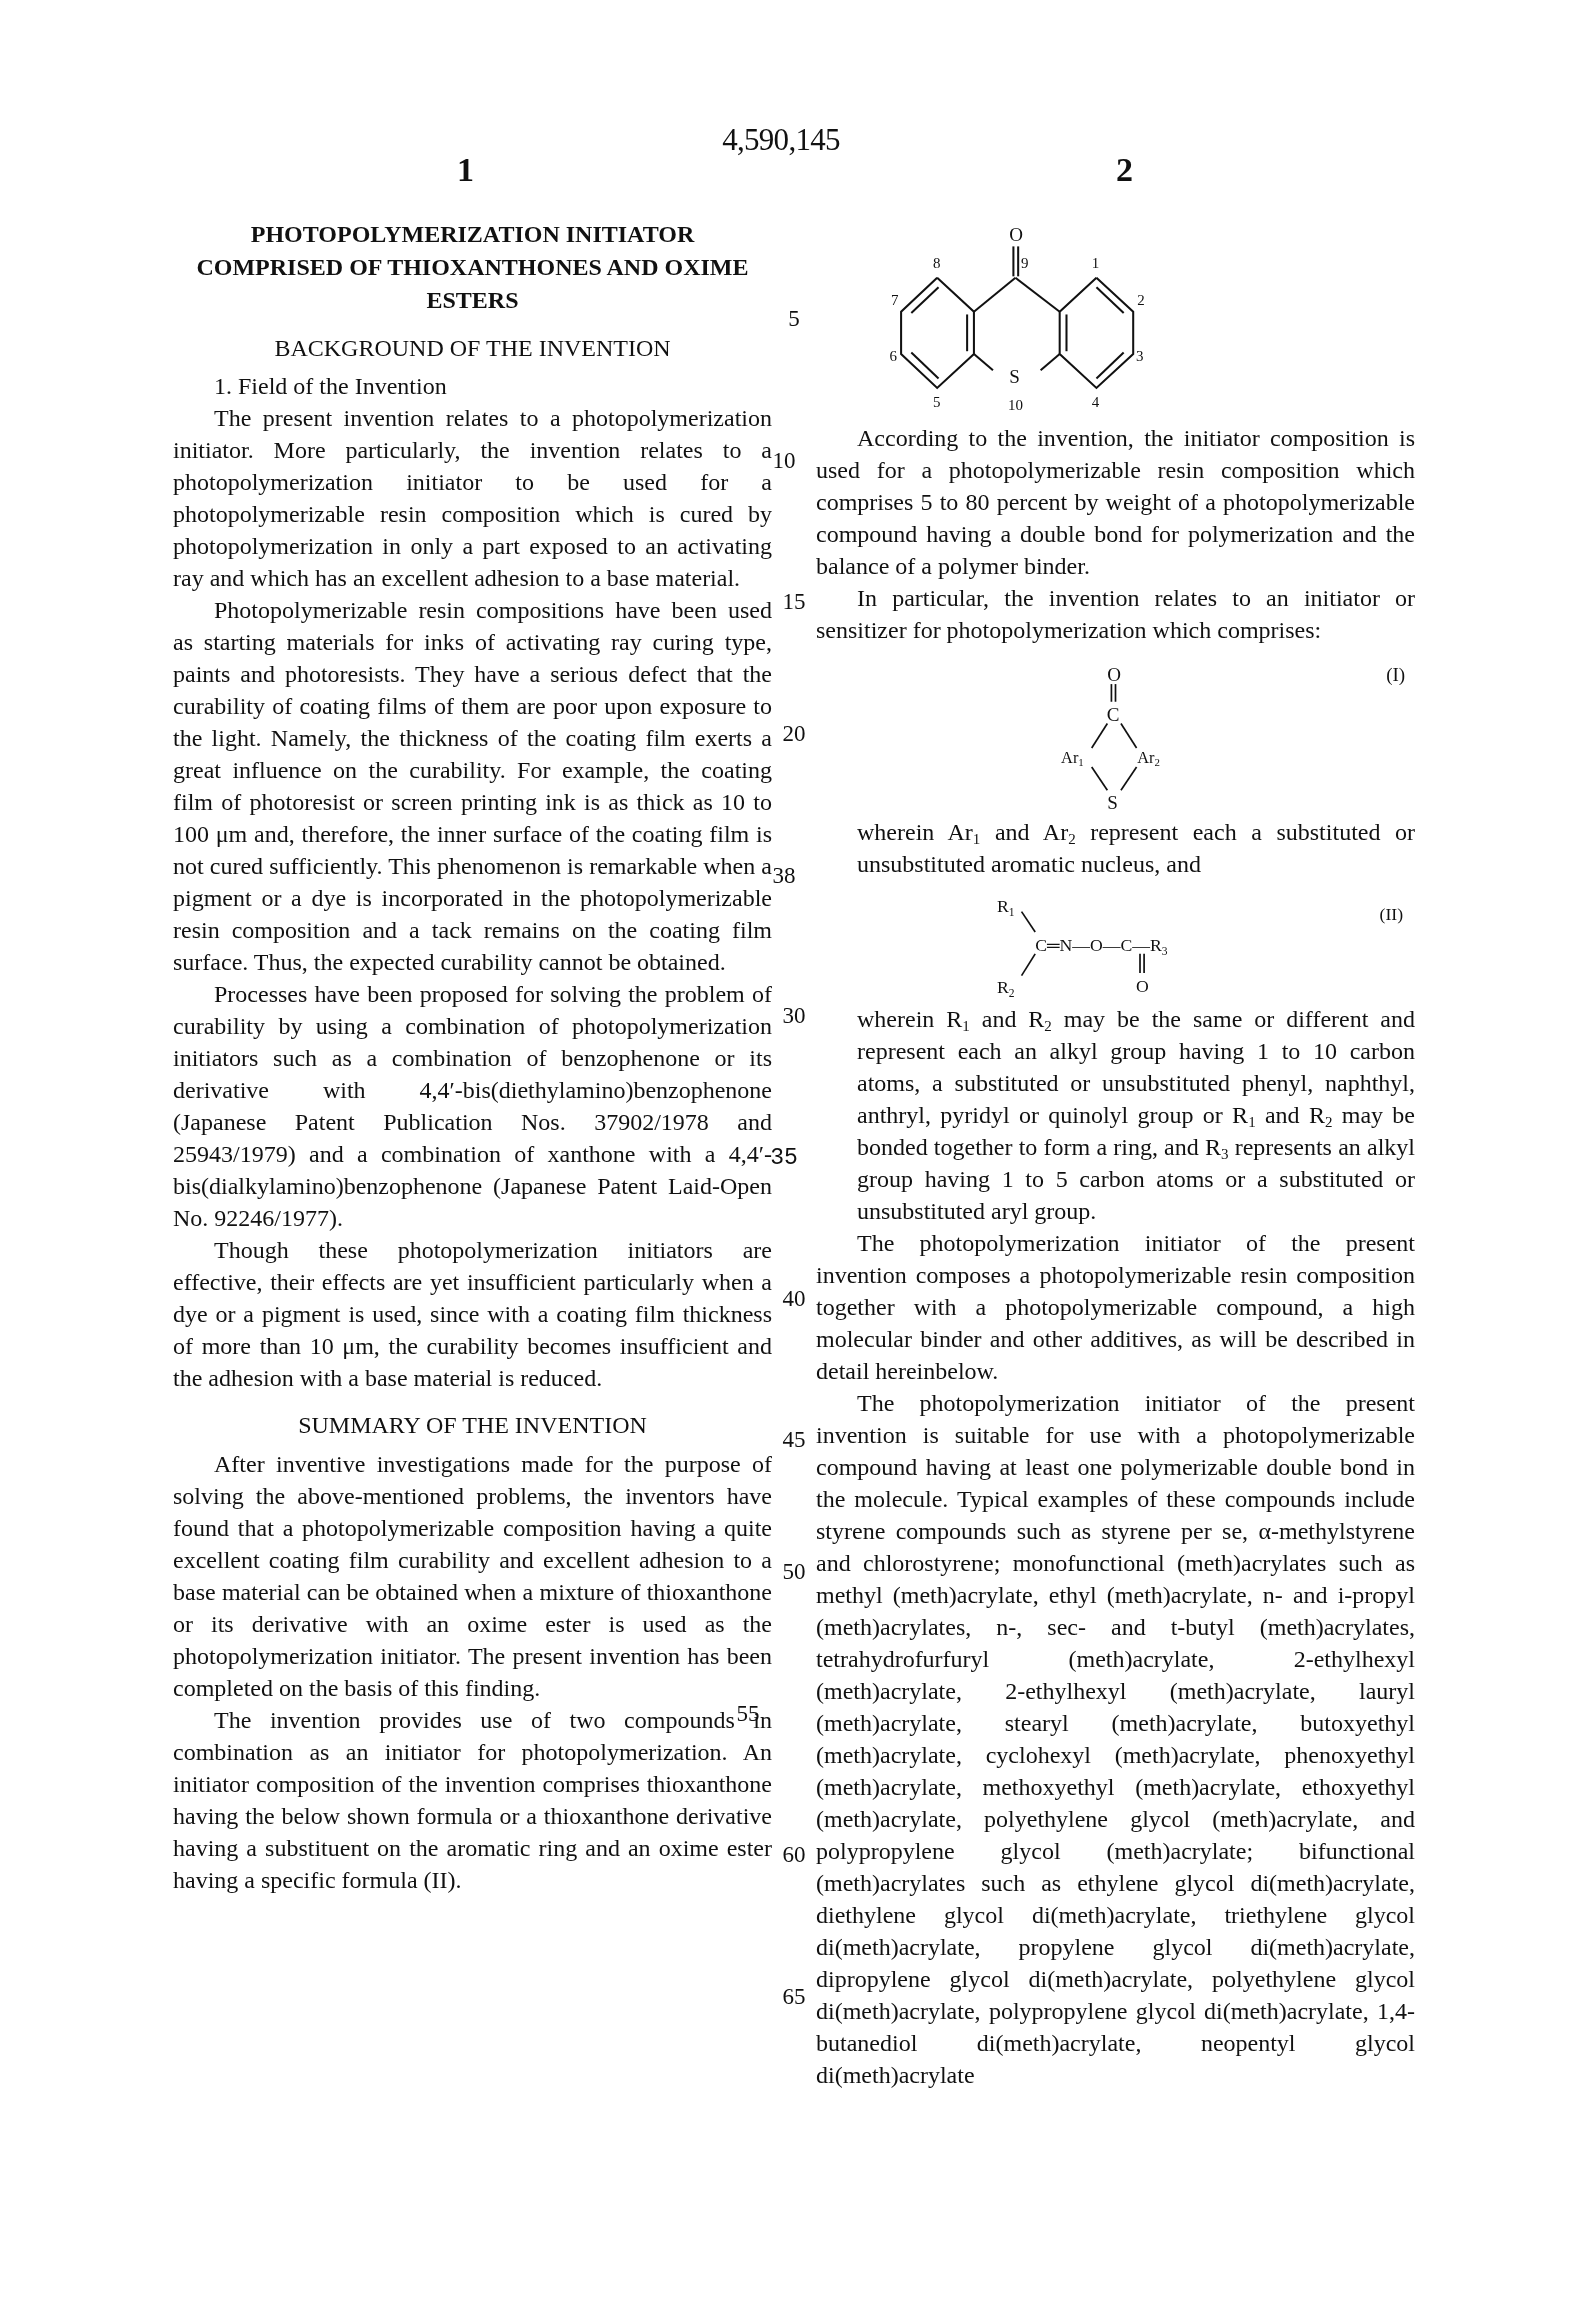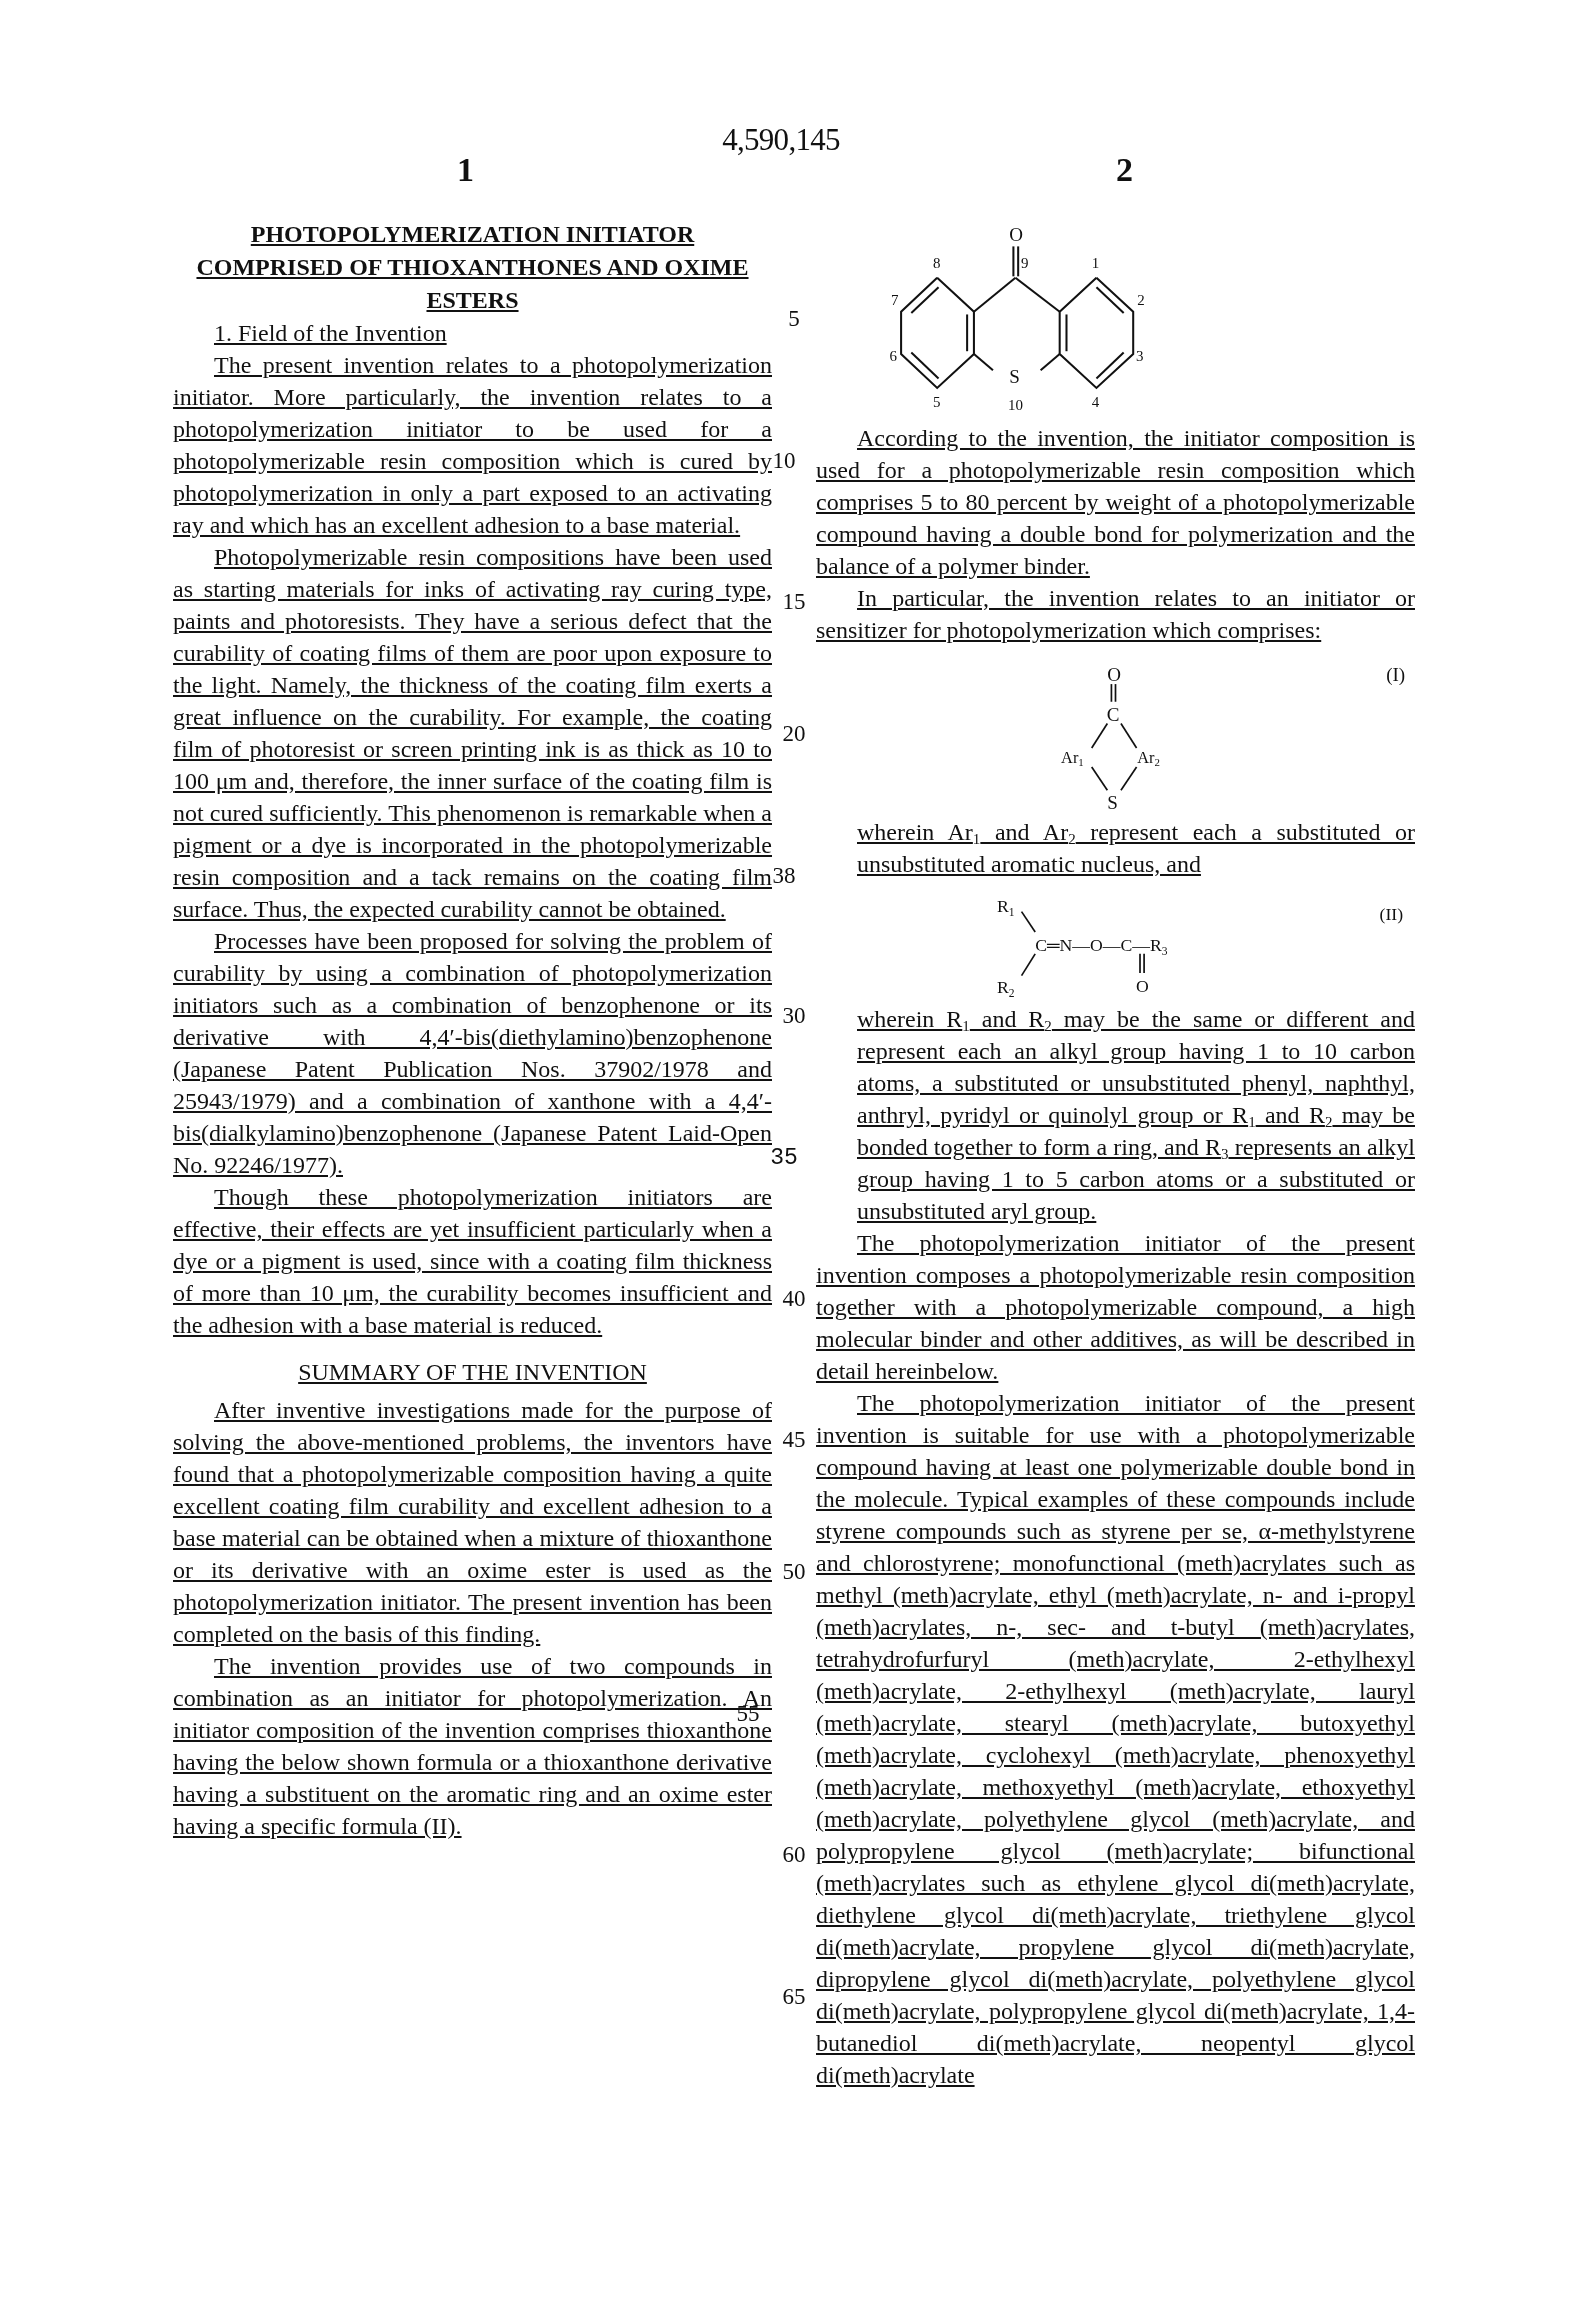--- a/index.html
+++ b/index.html
@@ -2,21 +2,21 @@
 <html style="font-size:11px"><head>
 <meta charset="utf-8">
 <style>
   html, body { margin: 0; padding: 0; background: #ffffff; }
   body { width: 1578px; height: 2319px; position: relative; overflow: hidden;
          font-family: "Liberation Serif", serif; color: #111; }
   .abs { position: absolute; }
   .hdr-num { font-size: 31px; left: 0; width: 1562px; top: 122px; text-align: center; letter-spacing: -0.7px; }
   .colno { font-size: 34px; font-weight: bold; top: 151px; }
   .col { position: absolute; top: 204px; width: 599px; font-size: 24px; line-height: 32px; }
-  .col p { margin: 0; text-align: justify; text-align-last: left; text-decoration: underline; }
+  .col p { margin: 0; text-align: justify; text-align-last: left; }
   .indent { text-indent: 41px; }
   .title { font-weight: bold; text-align: center !important; text-align-last: center !important; font-size: 24px; line-height: 33px; margin-top: 13.6px !important; }
   .heading { text-align: center !important; text-align-last: center !important; margin-top: 15px !important; margin-bottom: 6.8px !important; }
   .sub { text-indent: 41px; }
   .hang { padding-left: 41px; text-indent: -41px; }
   .indented-block { padding-left: 41px; }
   .lineno { position: absolute; font-size: 23px; width: 34px; text-align: center; }
   sub { font-size: 15px; vertical-align: -4.1px; line-height: 0; }
   .formula { position: relative; height: 177px; }
   svg text { font-family: "Liberation Serif", serif; }
@@ -37,20 +37,21 @@
 <div class="lineno" style="left:767px; top:1145px;font-family:Liberation Mono, monospace;">35</div>
 <div class="lineno" style="left:777px; top:1286px;">40</div>
 <div class="lineno" style="left:777px; top:1427px;">45</div>
 <div class="lineno" style="left:777px; top:1559px;">50</div>
 <div class="lineno" style="left:731px; top:1701px;">55</div>
 <div class="lineno" style="left:777px; top:1842px;">60</div>
 <div class="lineno" style="left:777px; top:1984px;text-align:center;">65</div>
 
 <div class="col" style="left:173px;">
   <p class="title" style="padding:0 20.4px;">PHOTOPOLYMERIZATION INITIATOR COMPRISED OF THIOXANTHONES AND OXIME ESTERS</p>
+  <p class="heading" style="margin-top:17.7px;">BACKGROUND OF THE INVENTION</p>
   <p class="sub">1. Field of the Invention</p>
   <p class="indent">The present invention relates to a photopolymerization initiator. More particularly, the invention relates to a photopolymerization initiator to be used for a photopolymerizable resin composition which is cured by photopolymerization in only a part exposed to an activating ray and which has an excellent adhesion to a base material.</p>
   <p class="indent">Photopolymerizable resin compositions have been used as starting materials for inks of activating ray curing type, paints and photoresists. They have a serious defect that the curability of coating films of them are poor upon exposure to the light. Namely, the thickness of the coating film exerts a great influence on the curability. For example, the coating film of photoresist or screen printing ink is as thick as 10 to 100 μm and, therefore, the inner surface of the coating film is not cured sufficiently. This phenomenon is remarkable when a pigment or a dye is incorporated in the photopolymerizable resin composition and a tack remains on the coating film surface. Thus, the expected curability cannot be obtained.</p>
   <p class="indent">Processes have been proposed for solving the problem of curability by using a combination of photopolymerization initiators such as a combination of benzophenone or its derivative with 4,4′-bis(diethylamino)benzophenone (Japanese Patent Publication Nos. 37902/1978 and 25943/1979) and a combination of xanthone with a 4,4′-bis(dialkylamino)benzophenone (Japanese Patent Laid-Open No. 92246/1977).</p>
   <p class="indent">Though these photopolymerization initiators are effective, their effects are yet insufficient particularly when a dye or a pigment is used, since with a coating film thickness of more than 10 μm, the curability becomes insufficient and the adhesion with a base material is reduced.</p>
   <p class="heading" style="margin-top:20.4px;margin-bottom:9.5px;">SUMMARY OF THE INVENTION</p>
   <p class="indent">After inventive investigations made for the purpose of solving the above-mentioned problems, the inventors have found that a photopolymerizable composition having a quite excellent coating film curability and excellent adhesion to a base material can be obtained when a mixture of thioxanthone or its derivative with an oxime ester is used as the photopolymerization initiator. The present invention has been completed on the basis of this finding.</p>
   <p class="indent">The invention provides use of two compounds in combination as an initiator for photopolymerization. An initiator composition of the invention comprises thioxanthone having the below shown formula or a thioxanthone derivative having a substituent on the aromatic ring and an oxime ester having a specific formula (II).</p>
 </div>
 

